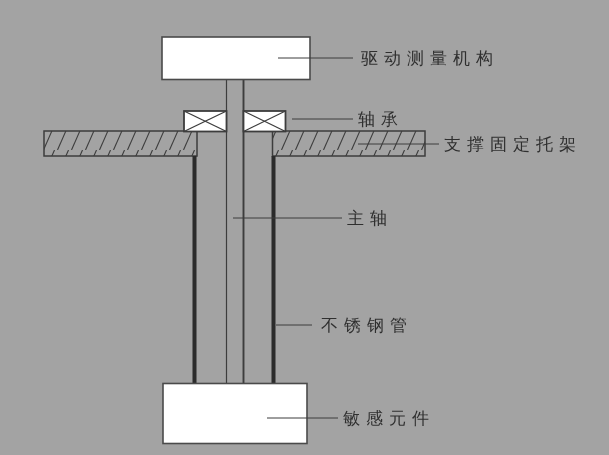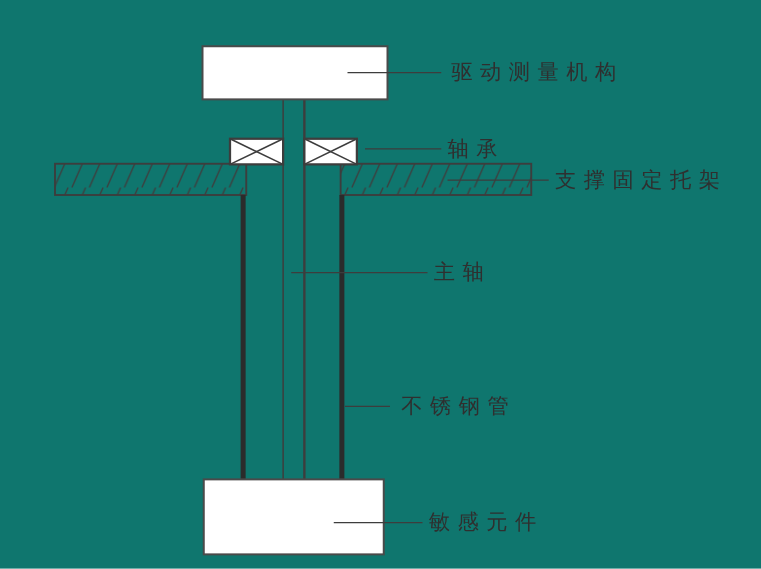--- a/index.html
+++ b/index.html
@@ -4,21 +4,21 @@
 <style>
   html, body {
     margin: 0;
     padding: 0;
     background: #ffffff;
   }
   .canvas {
     position: relative;
     width: 609px;
     height: 455px;
-    background: #0f766e;
+    background: #a3a3a3;
     overflow: hidden;
     font-family: "Liberation Serif", "DejaVu Serif", serif;
   }
   svg.diagram {
     position: absolute;
     left: 0;
     top: 0;
     display: block;
   }
   svg.diagram text {

